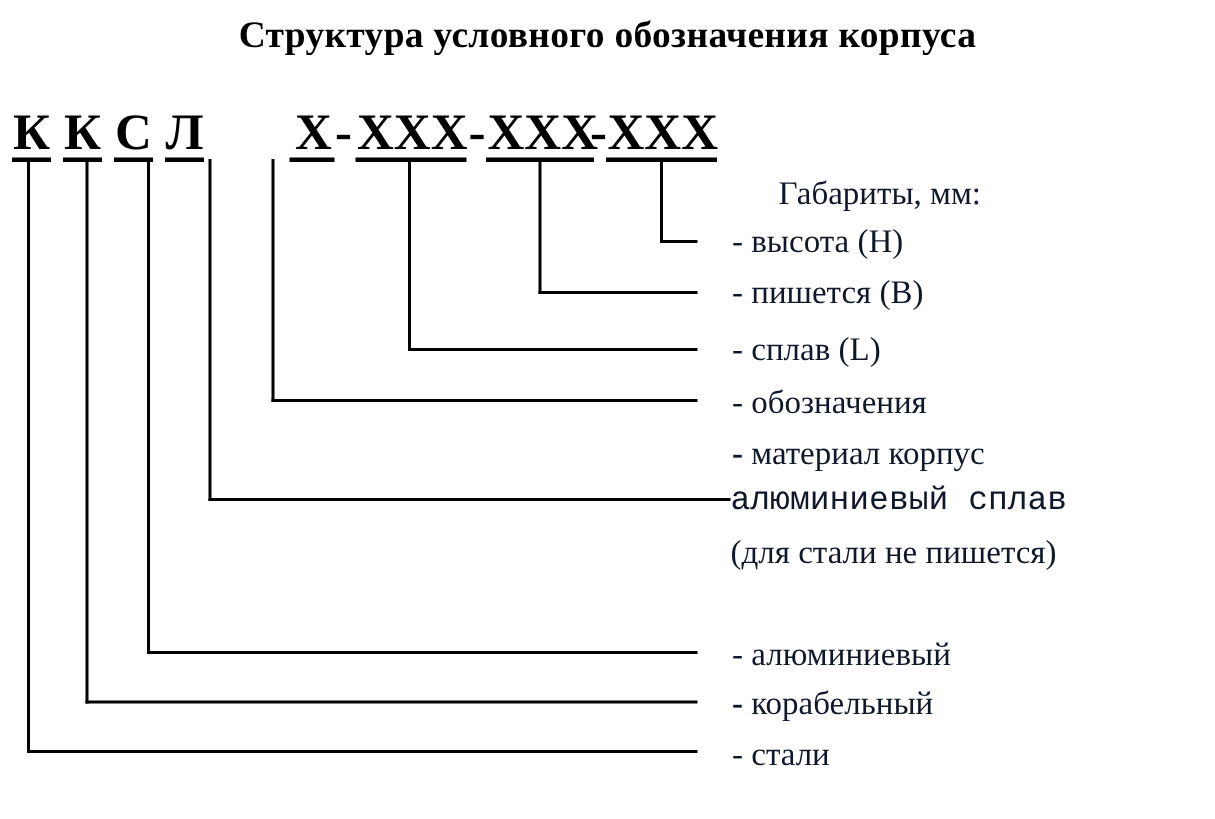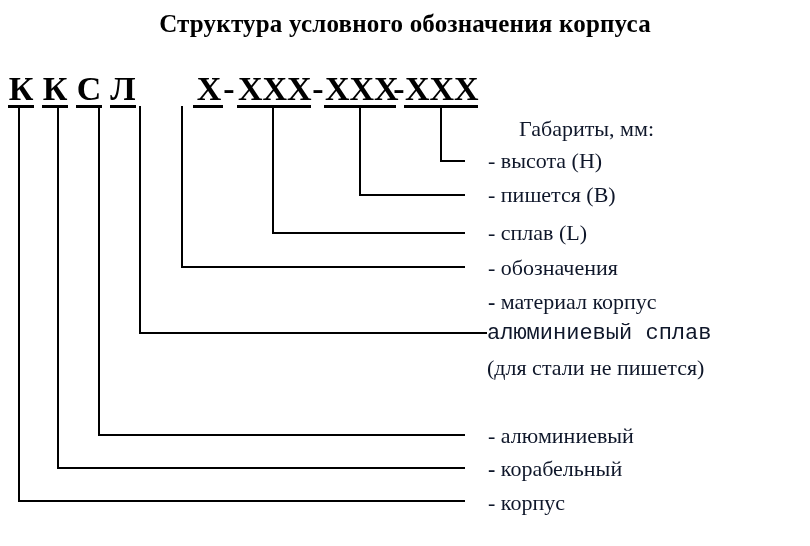--- a/index.html
+++ b/index.html
@@ -197,16 +197,16 @@
     <span>алюминиевый</span>
   </div>
 
   <div class="label" style="left:488px; top:458px;">
     <span class="dash-bold">-</span>
     <span>корабельный</span>
   </div>
 
   <div class="label" style="left:488px; top:492px;">
     <span class="dash">-</span>
-    <span>корпус</span>
+    <span>стали</span>
   </div>
 
 </div>
 
 </body></html>

